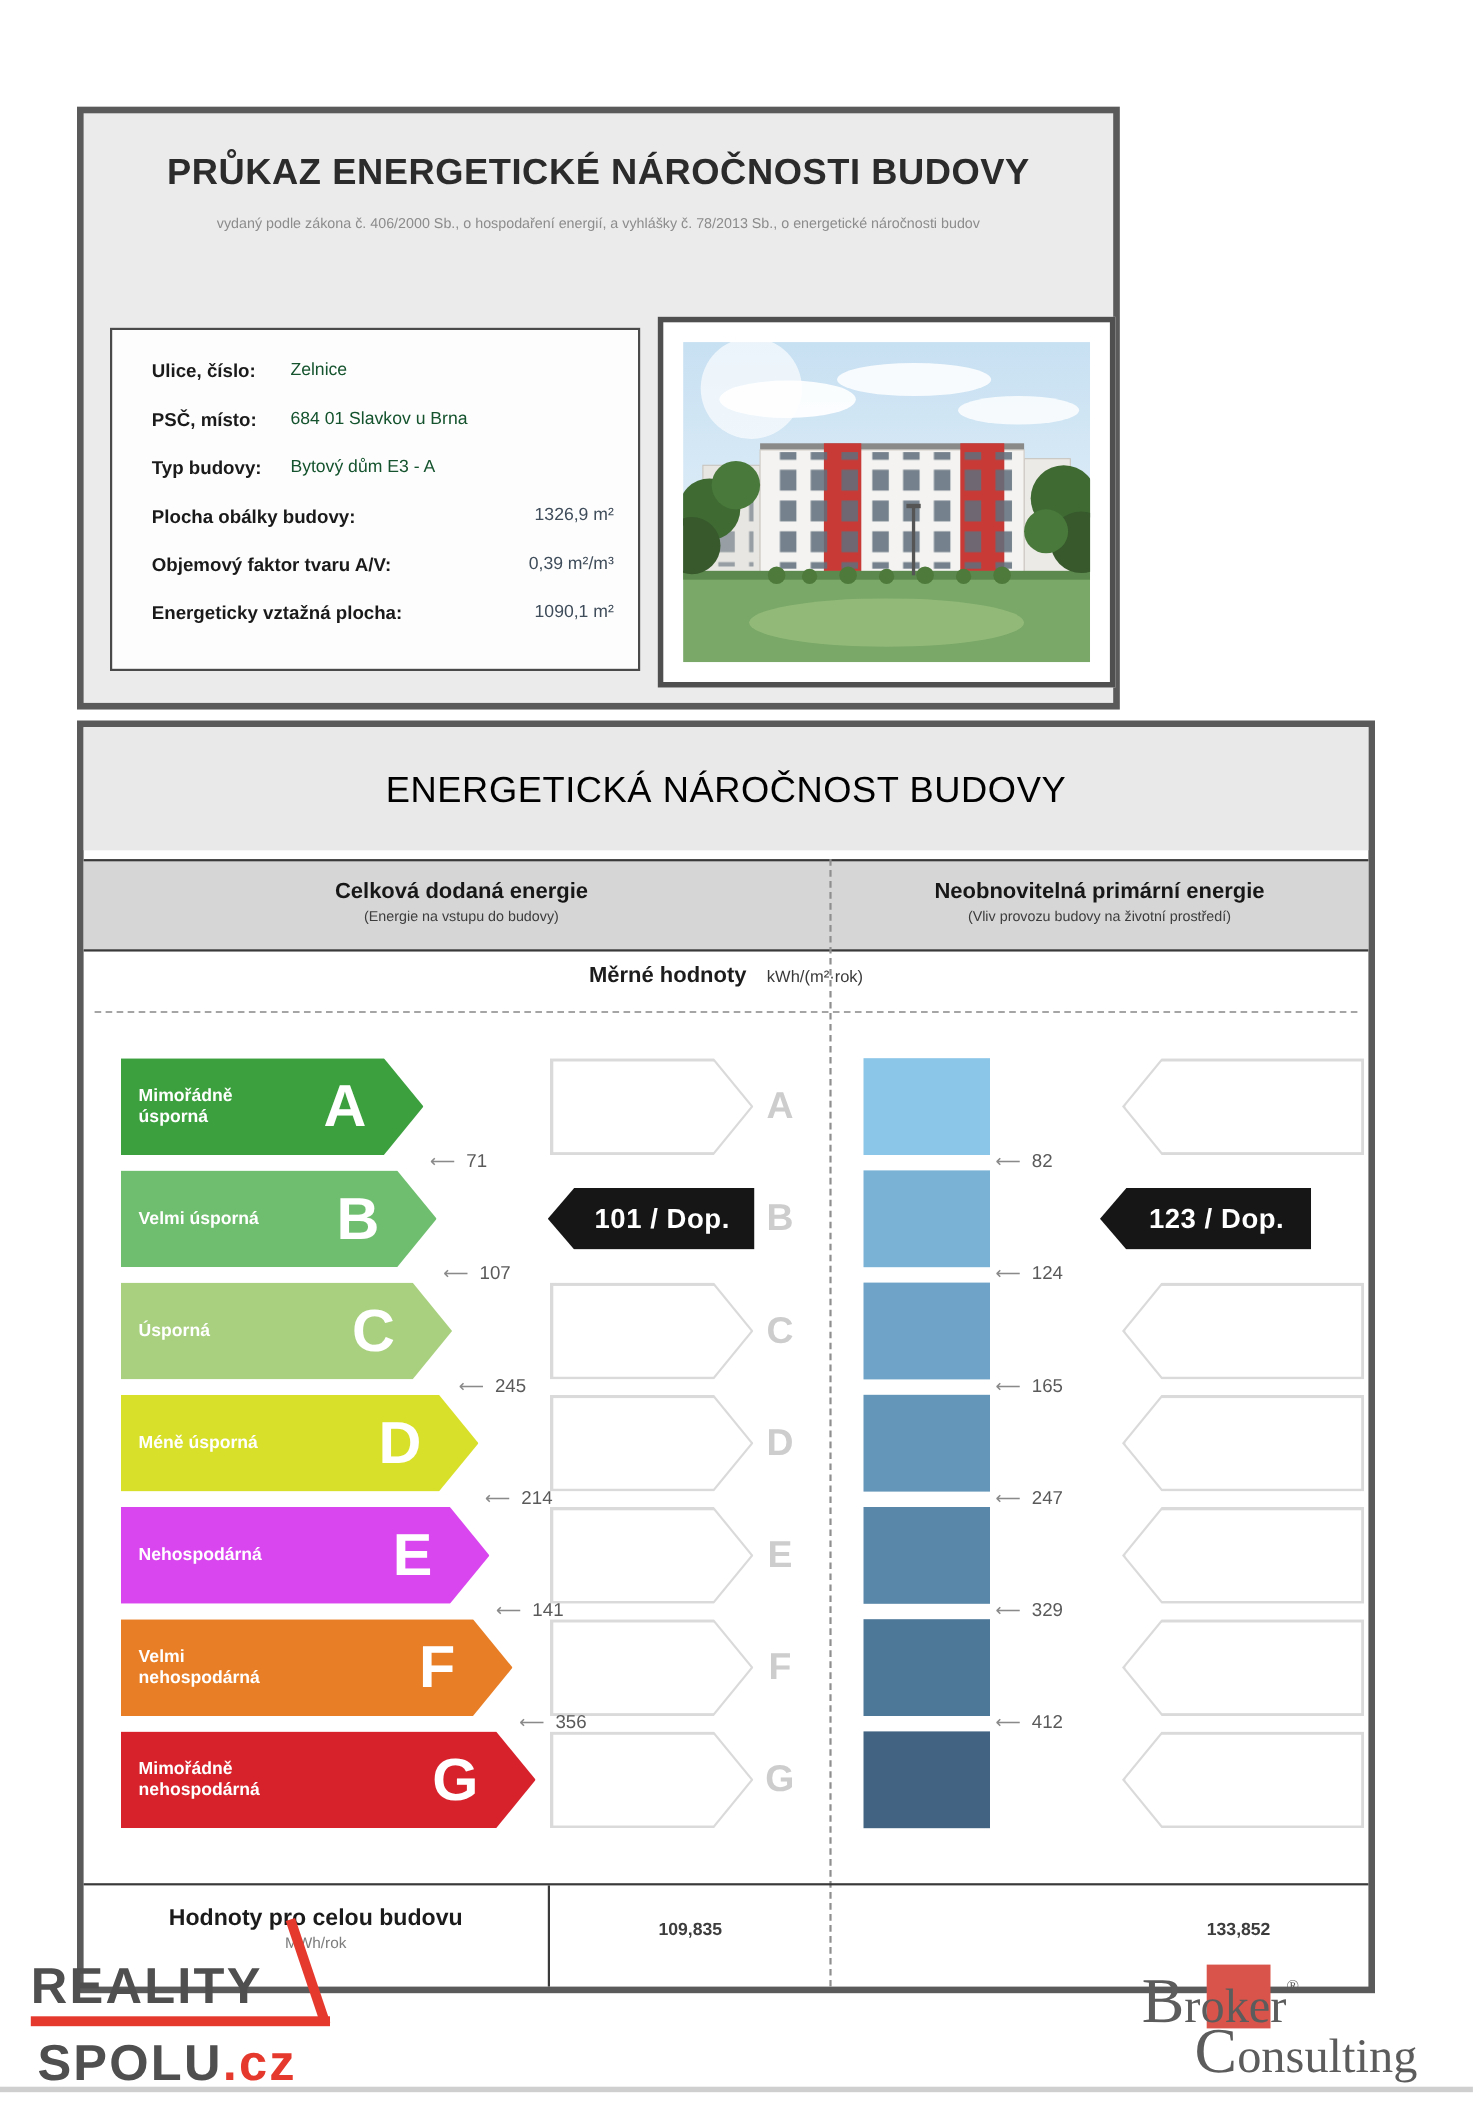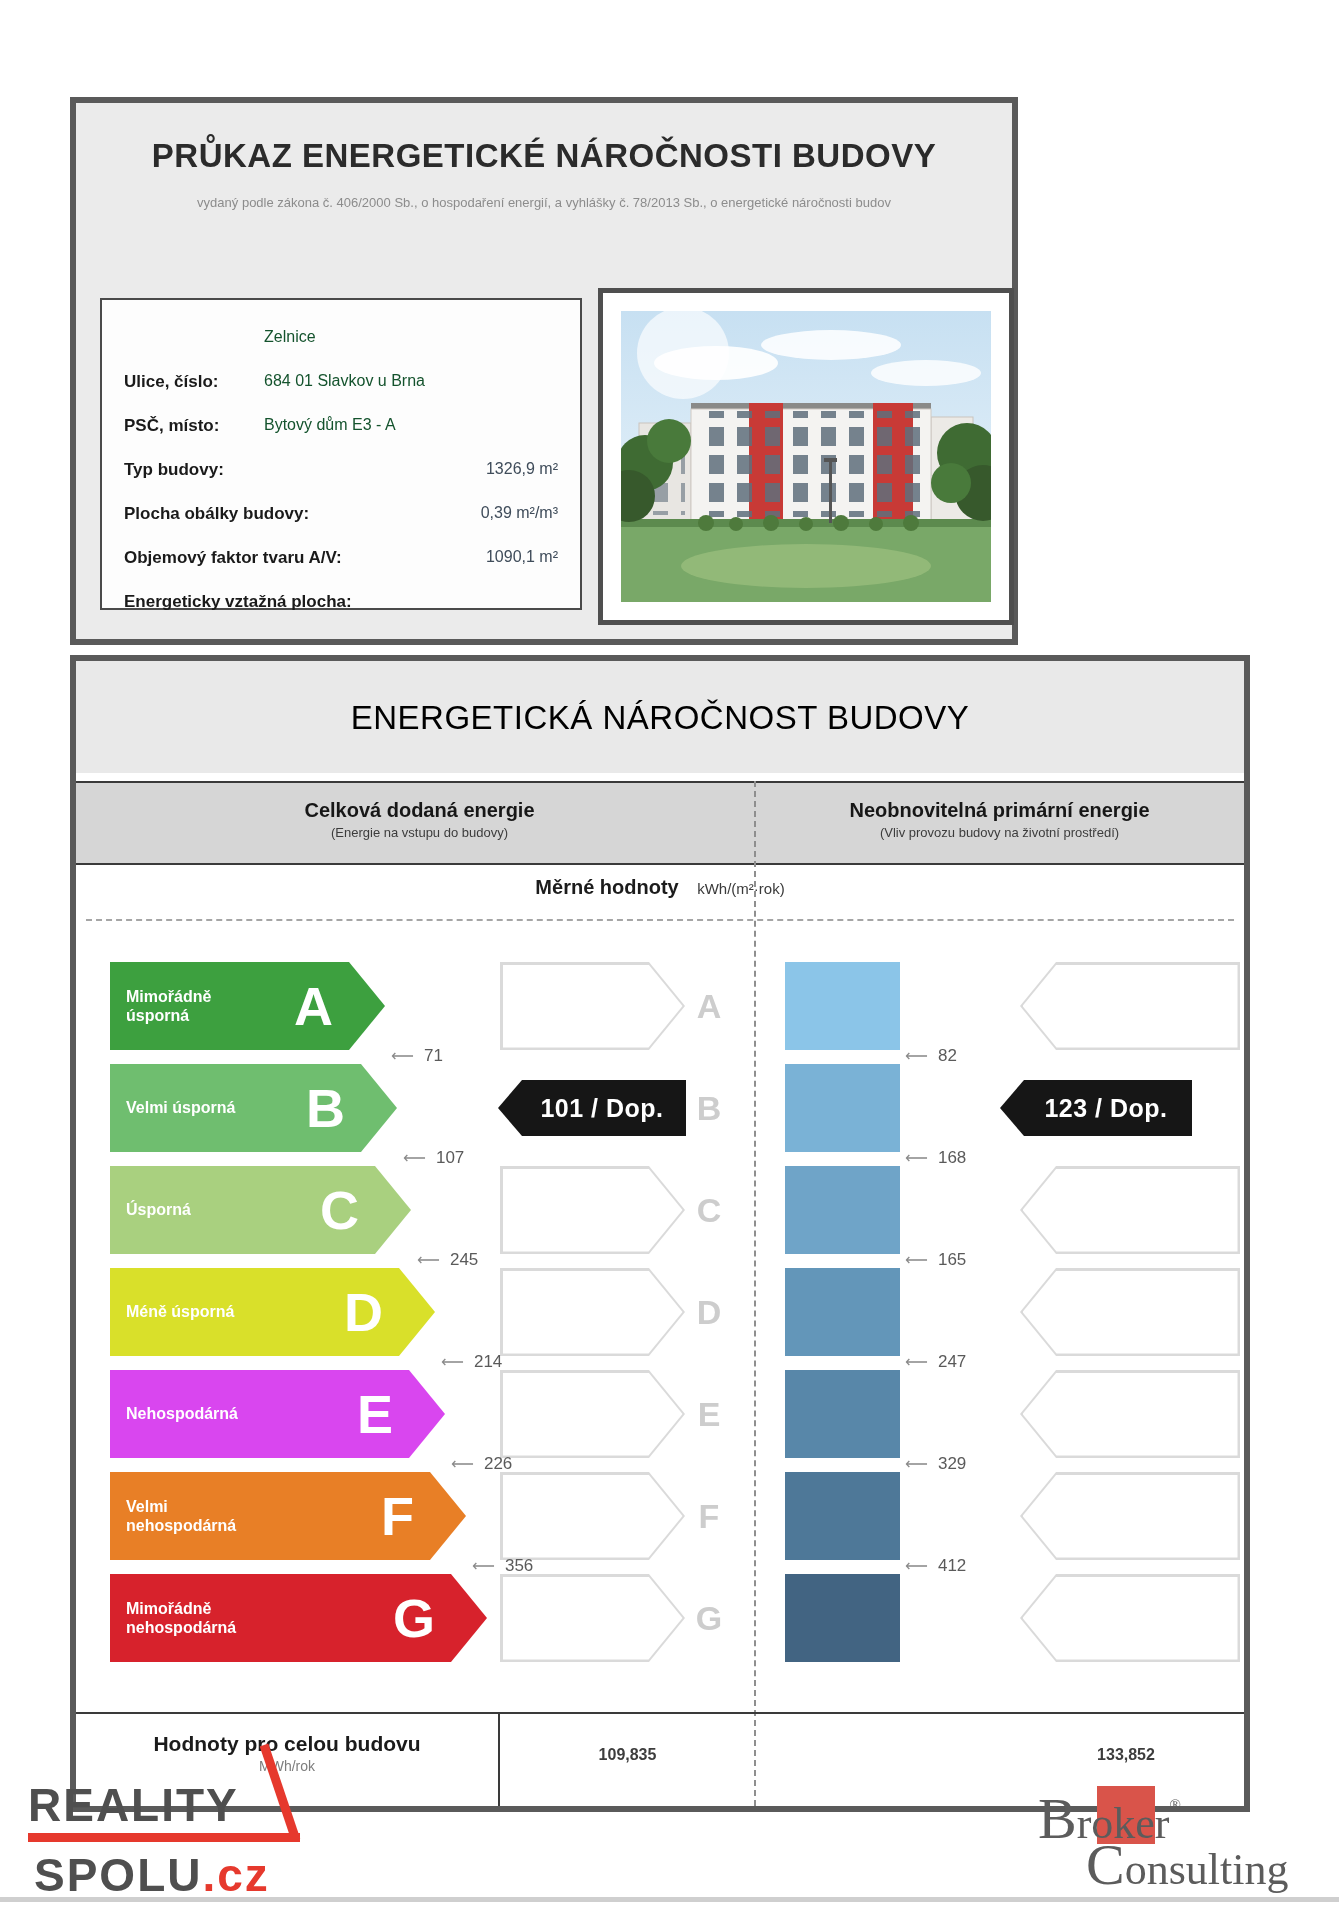--- a/index.html
+++ b/index.html
@@ -11,21 +11,21 @@
   .box1 { position:absolute; left:70px; top:97px; width:948px; height:548px;
           background:#ebebeb; border:6px solid #5a5a5a; }
   .cert-title { position:absolute; top:34px; left:0; width:100%; text-align:center;
                 font-size:33px; font-weight:bold; color:#2b2b2b; letter-spacing:.5px; }
   .cert-subtitle { position:absolute; top:92px; left:0; width:100%; text-align:center;
                    font-size:13px; color:#8c8c8c; }
 
   .info-panel { position:absolute; left:24px; top:195px; width:482px; height:312px;
                 background:#fdfdfd; border:2px solid #4a4a4a; }
   .irow { position:absolute; left:0; width:100%; height:24px; }
-  .ilabel { position:absolute; left:22px; font-size:17px; font-weight:bold; color:#1a1a1a;margin-top:44px; }
+  .ilabel { position:absolute; left:36px; font-size:17px; font-weight:bold; color:#1a1a1a; }
   .ivalue { position:absolute; left:162px; font-size:16px; color:#14532d; }
   .ivalue-r { position:absolute; right:22px; font-size:16px; color:#3f4c5a; text-align:right; }
 
   .photo-box { position:absolute; left:522px; top:185px; width:416px; height:337px;
                background:#ffffff; border:5px solid #4f4f4f; padding:18px; }
   .photo-box svg { display:block; width:100%; height:100%; }
 
   
   .box2 { position:absolute; left:70px; top:655px; width:1180px; height:1157px;
           background:#ffffff; border:6px solid #5a5a5a; }
@@ -312,25 +312,25 @@
       <div class="bluesq" style="background: rgb(66, 100, 130);"></div>
       <div class="gout g-right">
           <div class="gin"></div>
         </div>
     </div>
 
     <div class="marker" style="left:315px; top:385px"><span class="mg">⟵</span><span>71</span></div>
     <div class="marker" style="left:327px; top:487px"><span class="mg">⟵</span><span>107</span></div>
     <div class="marker" style="left:341px; top:589px"><span class="mg">⟵</span><span>245</span></div>
     <div class="marker" style="left:365px; top:691px"><span class="mg">⟵</span><span>214</span></div>
-    <div class="marker" style="left:375px; top:793px"><span class="mg">⟵</span><span>226</span></div>
+    <div class="marker" style="left:375px; top:793px"><span class="mg">⟵</span><span>141</span></div>
     <div class="marker" style="left:396px; top:895px"><span class="mg">⟵</span><span>356</span></div>
 
     <div class="marker" style="left:829px; top:385px"><span class="mg">⟵</span><span>82</span></div>
-    <div class="marker" style="left:829px; top:487px"><span class="mg">⟵</span><span>168</span></div>
+    <div class="marker" style="left:829px; top:487px"><span class="mg">⟵</span><span>124</span></div>
     <div class="marker" style="left:829px; top:589px"><span class="mg">⟵</span><span>165</span></div>
     <div class="marker" style="left:829px; top:691px"><span class="mg">⟵</span><span>247</span></div>
     <div class="marker" style="left:829px; top:793px"><span class="mg">⟵</span><span>329</span></div>
     <div class="marker" style="left:829px; top:895px"><span class="mg">⟵</span><span>412</span></div>
 
     <div class="badge badge-l">101 / Dop.</div>
     <div class="badge badge-r">123 / Dop.</div>
 
     <div class="totals">
       <div class="totals-left">

